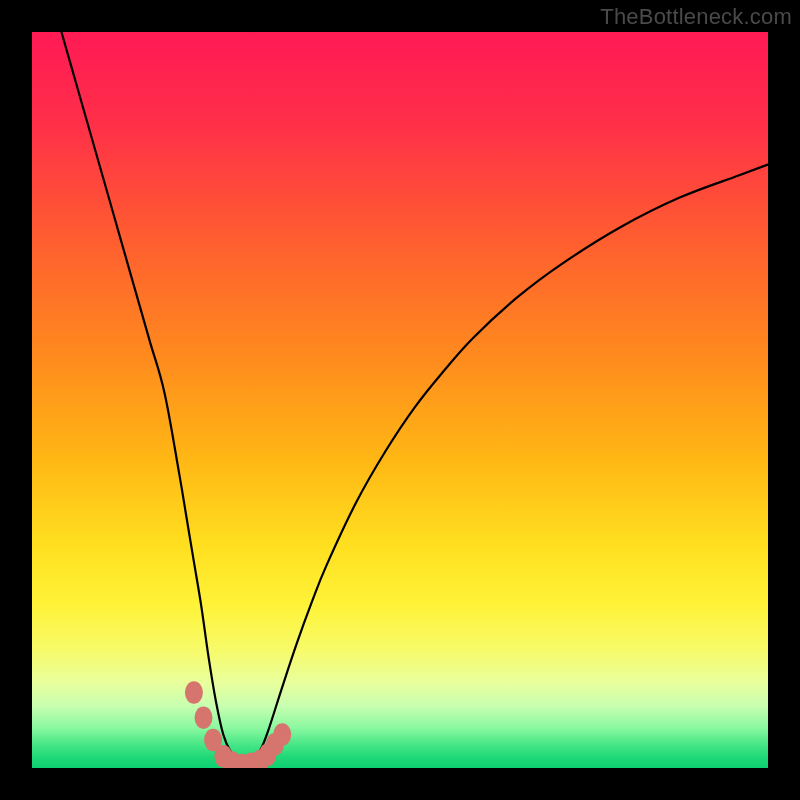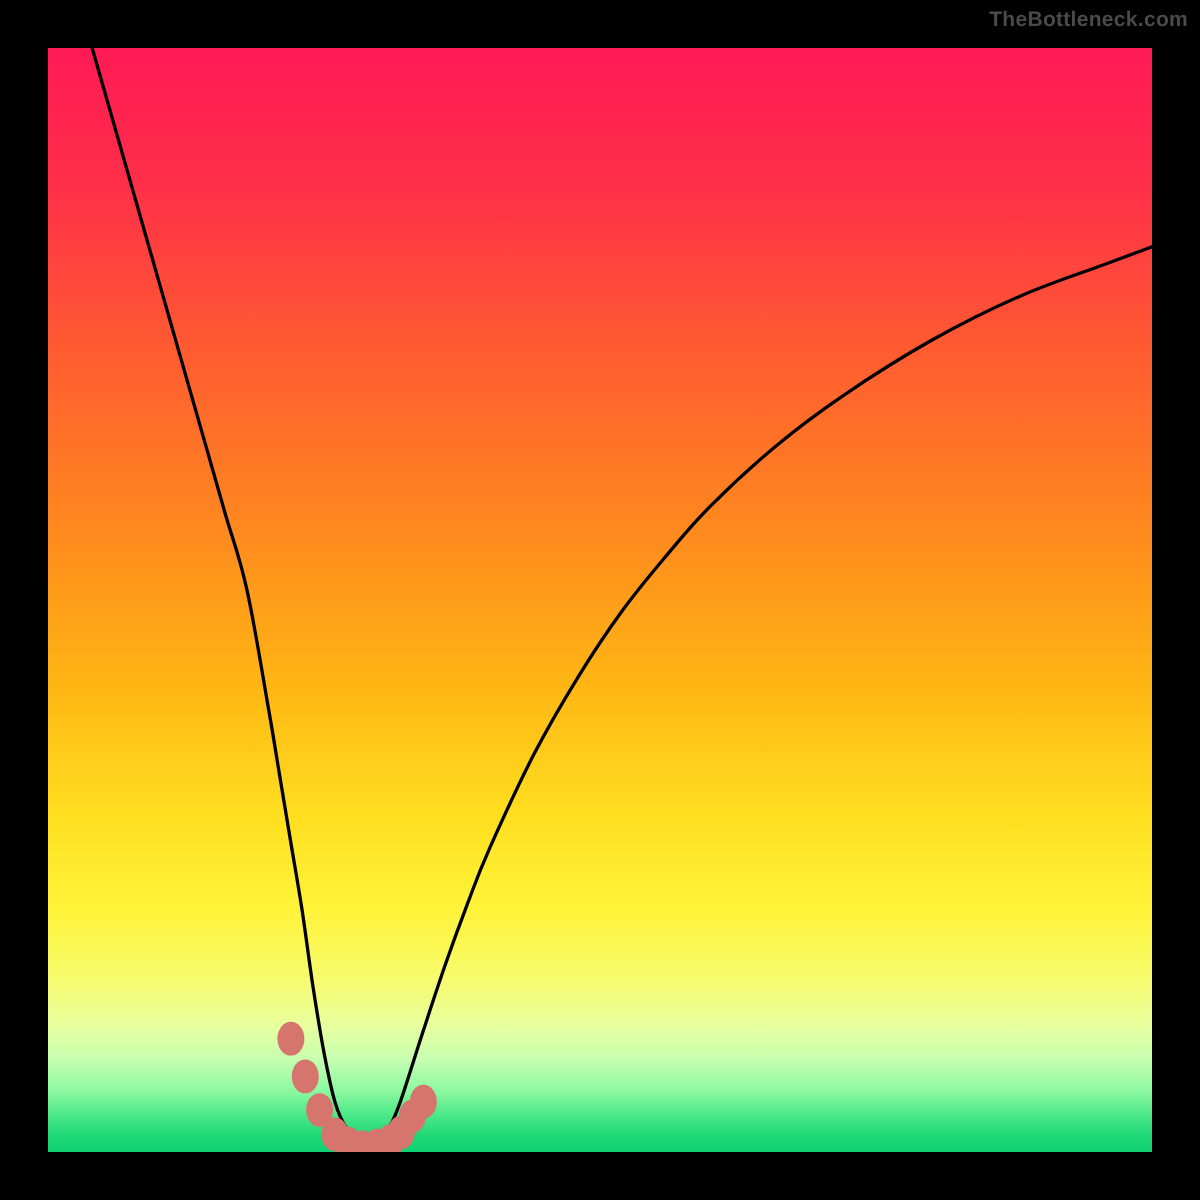--- a/index.html
+++ b/index.html
@@ -38,23 +38,23 @@
     top: 0;
     width: 100%;
     height: 100%;
     pointer-events: none;
   }
   .attribution {
     position: absolute;
     top: 4px;
     right: 8px;
     color: #4a4a4a;
-    font-size: 14px;
+    font-size: 22px;
     letter-spacing: 0.2px;
-    font-weight: 700;
+    font-weight: 400;
   }
 </style>
 </head>
 <body>
 
 <div class="outer">
 
   <div class="attribution">TheBottleneck.com</div>
 
   <div class="plot-area">

